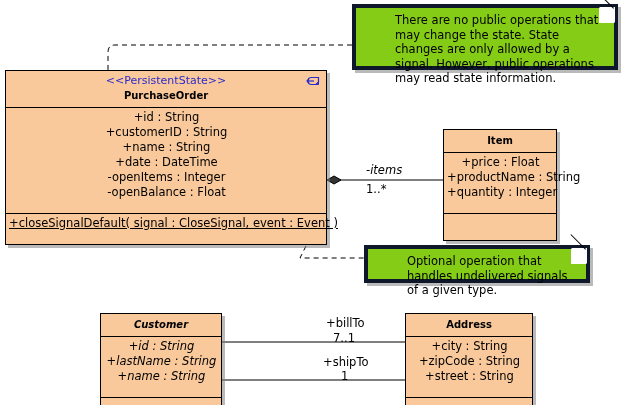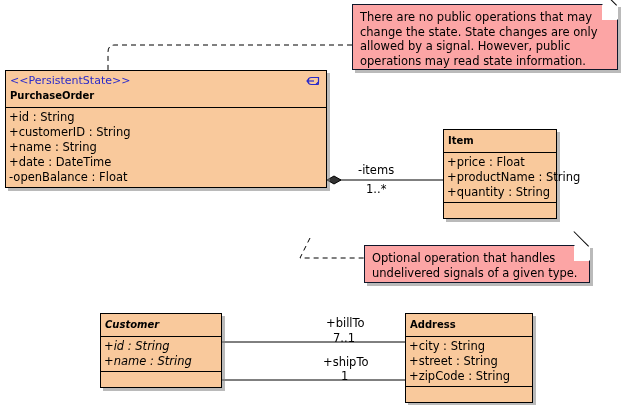--- a/index.html
+++ b/index.html
@@ -21,40 +21,42 @@
   
   .uml-class {
     position: absolute;
     background: #f9c99c;
     border: 1px solid #000000;
     box-sizing: border-box;
     box-shadow: 3px 3px 0 0 rgba(130,130,130,0.55);
   }
   .uml-header {
     padding: 3px 4px 4px 4px;
+    text-align: center;
     border-bottom: 1px solid #000000;
     position: relative;
   }
   .stereotype {
     display: block;
     color: #2a2aca;
     font-size: 11px;
     line-height: 14px;
     letter-spacing: 0px;
   }
   .class-name {
     display: block;
     font-weight: bold;
     font-size: 10px;
     line-height: 15px;
     color: #000000;
   }
   .uml-compartment {
-    padding: 2px 2px 2px 3px;
+    padding: 2px 2px 13px 3px;
     border-bottom: 1px solid #000000;
+    text-align: center;
   }
   .uml-compartment:last-child {
     border-bottom: none;
   }
   .feature {
     font-size: 11.5px;
     line-height: 15px;
     color: #000000;
     white-space: nowrap;
   }
@@ -70,24 +72,25 @@
     position: absolute;
     right: 3px;
     top: 3px;
     width: 17px;
     height: 17px;
   }
 
   
   .uml-note {
     position: absolute;
-    background: #fca5a5;
-    border: 1px solid #0f172a;
+    background: #84cc16;
+    border: 4px solid #0f172a;
     box-sizing: border-box;
     box-shadow: 3px 3px 0 0 rgba(130,130,130,0.55);
+    padding-left: 32px;
   }
   .note-text {
     font-size: 11.5px;
     line-height: 14.5px;
     color: #000000;
     padding: 5px 7px 4px 7px;
     white-space: pre-line;
   }
   .note-fold {
     position: absolute;
@@ -173,60 +176,65 @@
           <line x1="1" y1="7" x2="8" y2="7" stroke="#2a2aca" stroke-width="1.2"></line>
           <path d="M3 5 L1 7 L3 9" fill="none" stroke="#2a2aca" stroke-width="1.2"></path>
         </svg>
       </span>
     </div>
     <div class="uml-compartment">
       <div class="feature">+id : String</div>
       <div class="feature">+customerID : String</div>
       <div class="feature">+name : String</div>
       <div class="feature">+date : DateTime</div>
+      <div class="feature">-openItems : Integer</div>
       <div class="feature">-openBalance : Float</div>
+    </div>
+    <div class="uml-compartment">
+      <div class="feature op">+closeSignalDefault( signal : CloseSignal, event : Event )</div>
     </div>
   </div>
 
   <div class="uml-class" style="left:443px; top:129px; width:114px;">
     <div class="uml-header">
       <span class="class-name">Item</span>
     </div>
     <div class="uml-compartment">
       <div class="feature">+price : Float</div>
       <div class="feature">+productName : String</div>
-      <div class="feature">+quantity : String</div>
+      <div class="feature">+quantity : Integer</div>
     </div>
     <div class="uml-compartment empty-compartment"></div>
   </div>
 
   <div class="uml-class" style="left:100px; top:313px; width:122px;font-style:italic;">
     <div class="uml-header">
       <span class="class-name">Customer</span>
     </div>
     <div class="uml-compartment">
       <div class="feature">+id : String</div>
+      <div class="feature">+lastName : String</div>
       <div class="feature">+name : String</div>
     </div>
     <div class="uml-compartment empty-compartment"></div>
   </div>
 
   <div class="uml-class" style="left:405px; top:313px; width:128px;">
     <div class="uml-header">
       <span class="class-name">Address</span>
     </div>
     <div class="uml-compartment">
       <div class="feature">+city : String</div>
+      <div class="feature">+zipCode : String</div>
       <div class="feature">+street : String</div>
-      <div class="feature">+zipCode : String</div>
     </div>
     <div class="uml-compartment empty-compartment"></div>
   </div>
 
-  <div class="edge-label" style="left:358px; top:163px;">-items</div>
+  <div class="edge-label" style="left:366px; top:163px;font-style:italic;">-items</div>
   <div class="edge-label" style="left:366px; top:182px;">1..*</div>
 
   <div class="edge-label" style="left:326px; top:316px;">+billTo</div>
   <div class="edge-label" style="left:333px; top:331px;">7..1</div>
 
   <div class="edge-label" style="left:323px; top:355px;">+shipTo</div>
   <div class="edge-label" style="left:341px; top:369px;">1</div>
 
 </div>
 

